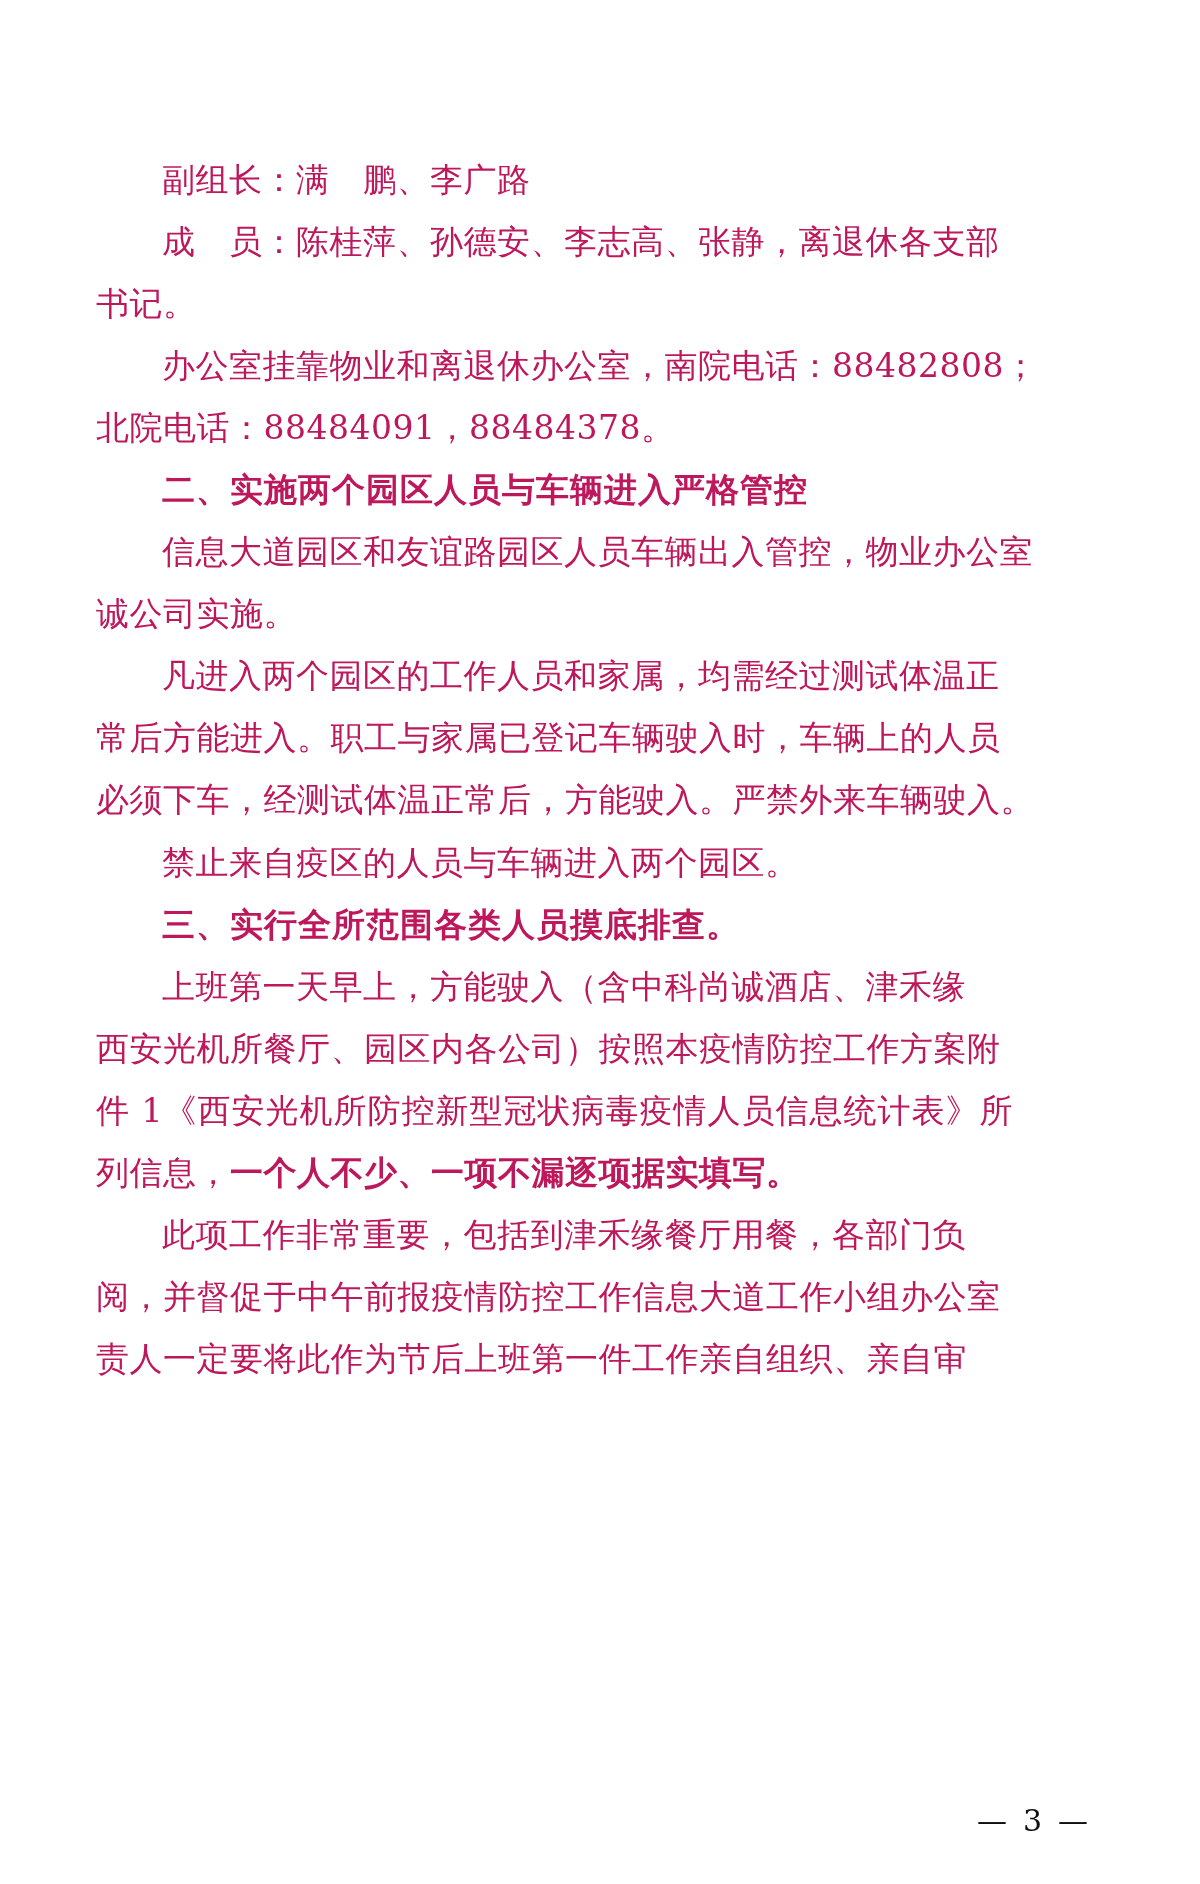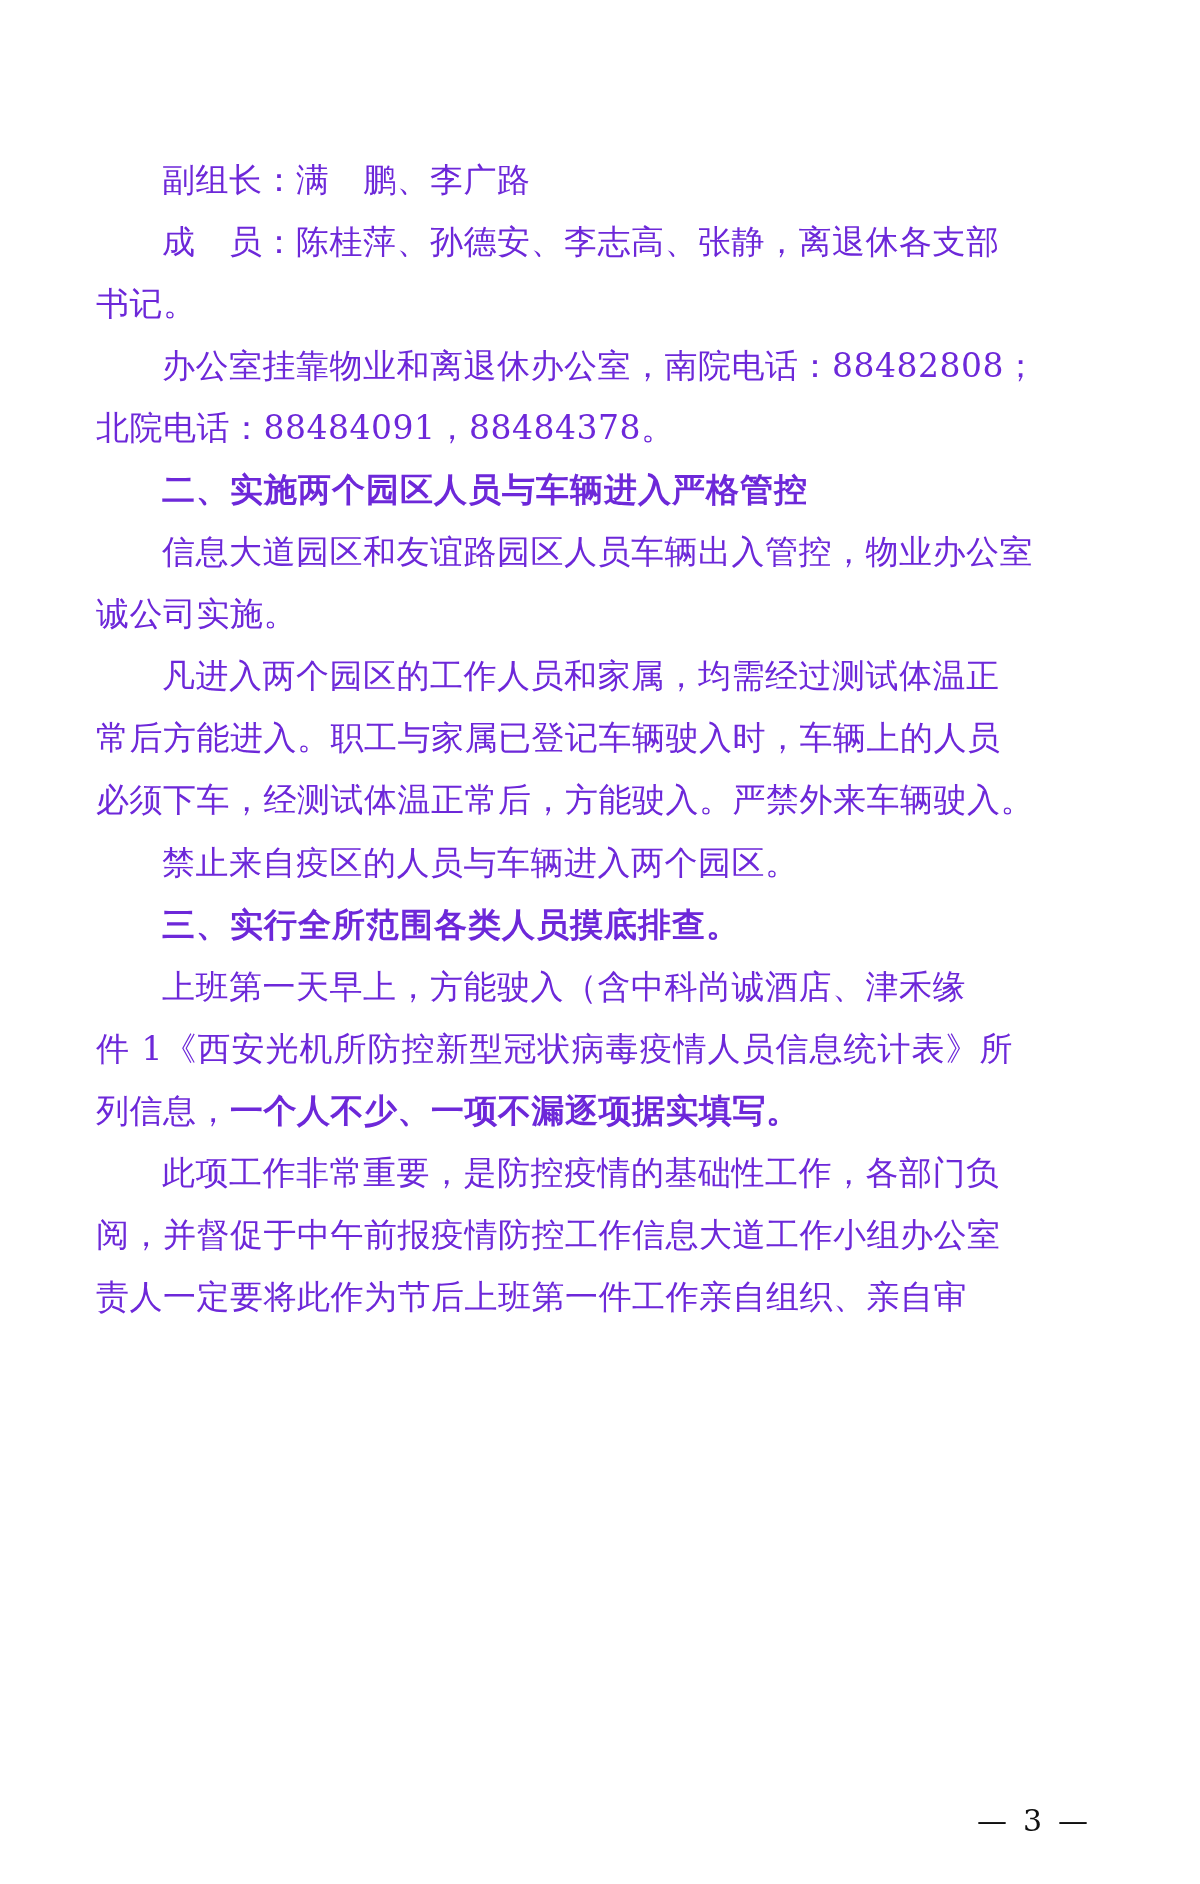--- a/index.html
+++ b/index.html
@@ -20,21 +20,21 @@
     height: 1884px;
     box-sizing: border-box;
     padding: 150px 96px 60px 96px;
     background: #fff;
   }
   .doc-body {
     font-size: 33px;
     line-height: 1.82;
     letter-spacing: 0.5px;
     text-align: justify;
-    color: #6d28d9;
+    color: #be185d;
   }
   p {
     margin: 0 0 2px 0;
   }
   .indent2 {
     text-indent: 2em;
   }
   .noindent {
     text-indent: 0;
   }
@@ -85,24 +85,25 @@
 
     <p class="indent2">凡进入两个园区的工作人员和家属，均需经过测试体温正</p>
     <p class="noindent">常后方能进入。职工与家属已登记车辆驶入时，车辆上的人员</p>
     <p class="noindent">必须下车，经测试体温正常后，方能驶入。严禁外来车辆驶入。</p>
 
     <p class="indent2">禁止来自疫区的人员与车辆进入两个园区。</p>
 
     <p class="heading">三、实行全所范围各类人员摸底排查。</p>
 
     <p class="indent2">上班第一天早上，方能驶入（含中科尚诚酒店、津禾缘</p>
+    <p class="noindent">西安光机所餐厅、园区内各公司）按照本疫情防控工作方案附</p>
     <p class="noindent num">件 1《西安光机所防控新型冠状病毒疫情人员信息统计表》所</p>
     <p class="noindent"><span>列信息，</span><span class="bold">一个人不少、一项不漏逐项据实填写。</span></p>
 
-    <p class="indent2">此项工作非常重要，是防控疫情的基础性工作，各部门负</p>
+    <p class="indent2">此项工作非常重要，包括到津禾缘餐厅用餐，各部门负</p>
     <p class="noindent">阅，并督促于中午前报疫情防控工作信息大道工作小组办公室</p>
     <p class="noindent">责人一定要将此作为节后上班第一件工作亲自组织、亲自审</p>
 
   </div>
 
   <div class="footer">
     <span class="dash">—</span><span>3</span><span class="dash">—</span>
   </div>
 </div>
 

